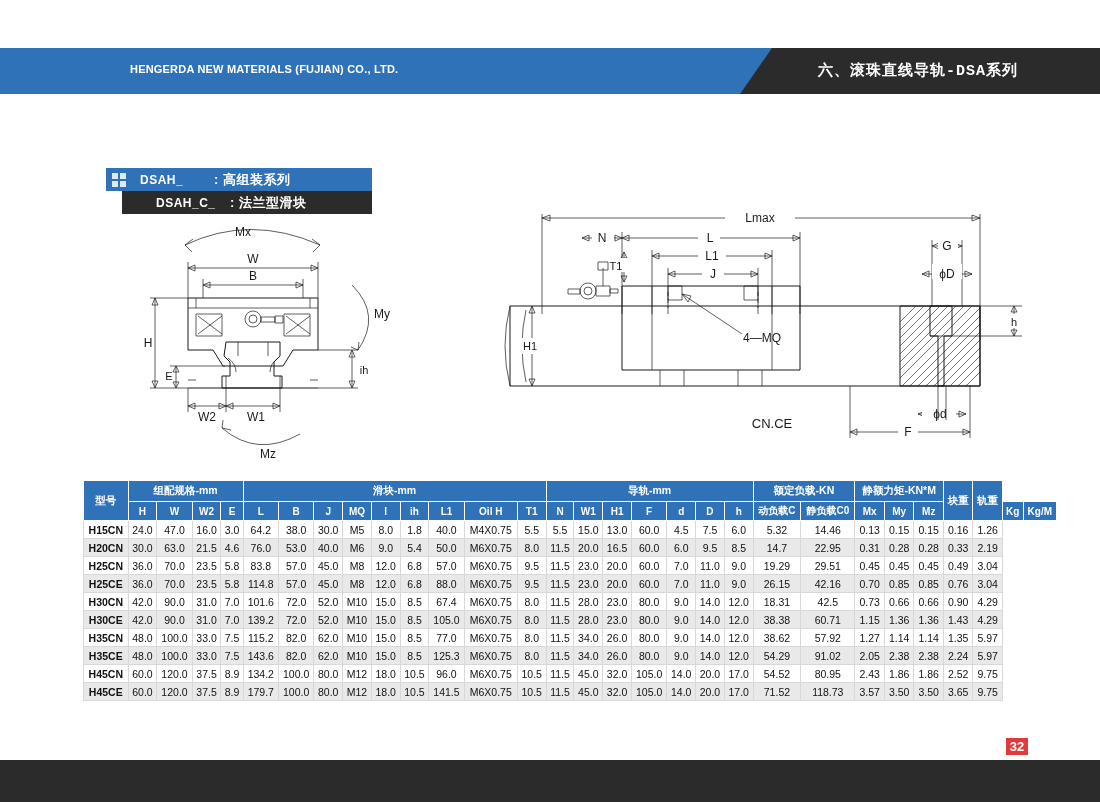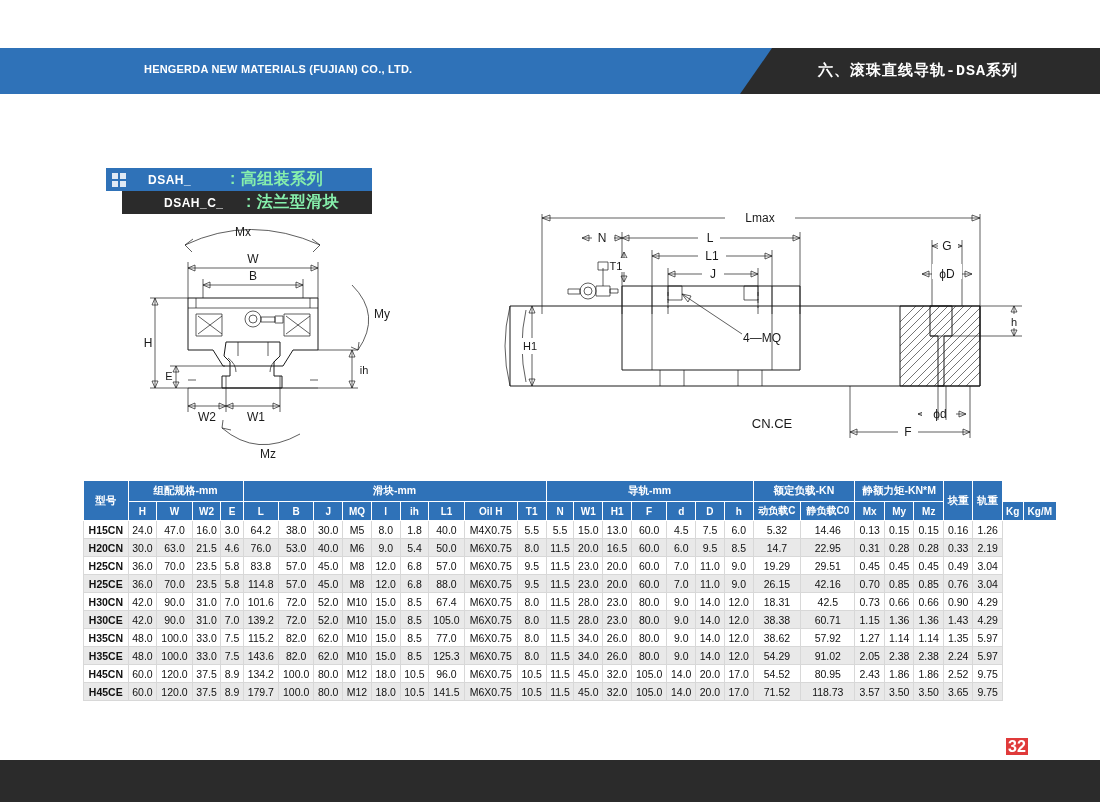--- a/index.html
+++ b/index.html
@@ -3,32 +3,32 @@
 <meta charset="utf-8">
 <style>
   html,body{margin:0;padding:0;}
   body{width:1100px;height:802px;background:#ffffff;font-family:"Liberation Sans",sans-serif;overflow:hidden;position:relative;}
 
   
   .header{position:absolute;left:0;top:48px;width:1100px;height:46px;}
   .header-blue{position:absolute;left:0;top:0;width:800px;height:46px;background:#2f72b8;}
   .header-dark{position:absolute;left:0;top:0;width:1100px;height:46px;background:#2b2b2b;
       clip-path:polygon(772px 0,1100px 0,1100px 46px,740px 46px);}
-  .company{position:absolute;left:100px;top:15px;font-size:11px;font-weight:bold;color:#ffffff;letter-spacing:.2px;padding-left:44px;}
+  .company{position:absolute;left:86px;top:15px;font-size:11px;font-weight:bold;color:#ffffff;letter-spacing:.2px;padding-left:44px;}
   .section-title{position:absolute;right:82px;top:13px;font-size:15px;font-weight:bold;color:#ffffff;letter-spacing:1px;font-family:Liberation Mono, monospace;}
 
   
   .legend{position:absolute;left:106px;top:168px;width:266px;}
-  .legend-row{height:23px;display:flex;align-items:center;position:relative;gap:8px;}
+  .legend-row{height:23px;display:flex;align-items:center;position:relative;}
   .legend-row.blue{background:#2f72b8;}
   .legend-row.dark{background:#2b2b2b;margin-left:16px;}
   .legend-swatch{width:26px;height:23px;position:relative;flex:0 0 26px;}
   .legend-swatch .sq{position:absolute;width:6px;height:6px;background:#ffffff;opacity:.85;}
   .legend-code{color:#fff;font-size:12px;font-weight:bold;width:74px;margin-left:8px;letter-spacing:.5px;}
-  .legend-desc{color:#86efac;font-size:16px;font-weight:bold;letter-spacing:.5px;}
+  .legend-desc{color:#ffffff;font-size:13px;font-weight:bold;letter-spacing:.5px;}
 
   
   .drawings{position:absolute;left:0;top:190px;width:1100px;height:290px;}
   svg.dw{position:absolute;left:0;top:0;}
   .ln{stroke:#1a1a1a;fill:none;stroke-width:1;}
   .ln-thin{stroke:#1a1a1a;fill:none;stroke-width:.7;}
   .ln-hid{stroke:#1a1a1a;fill:none;stroke-width:.7;stroke-dasharray:4 3;}
   .dimtxt{font-family:"Liberation Sans",sans-serif;font-size:12px;fill:#1a1a1a;}
   .dimtxt.sm{font-size:11px;}
   .hatch{fill:none;stroke:#1a1a1a;stroke-width:.6;}
@@ -38,21 +38,21 @@
   table{border-collapse:collapse;width:974px;font-size:10px;}
   th,td{border:1px solid #ffffff;text-align:center;white-space:nowrap;}
   thead th{background:#2f72b8;color:#ffffff;font-weight:bold;padding:3px 2px;font-size:10.5px;}
   thead tr.sub th{font-size:10px;padding:2px 2px;}
   tbody td{border:1px solid #d8d8d8;color:#111;padding:2.5px 2px;background:#ffffff;font-size:10.5px;}
   tbody tr.alt td{background:#e9e9e9;}
   tbody td.model{font-weight:bold;}
 
   
   .footer{position:absolute;left:0;top:760px;width:1100px;height:42px;background:#2b2b2b;}
-  .pagenum{position:absolute;right:72px;top:738px;width:22px;height:17px;background:#e03a3a;color:#fff;font-size:16px;font-weight:bold;display:flex;align-items:center;justify-content:center;}
+  .pagenum{position:absolute;right:72px;top:738px;width:22px;height:17px;background:#e03a3a;color:#fff;font-size:13px;font-weight:bold;display:flex;align-items:center;justify-content:center;}
   .topbar{position:absolute;left:0;top:0;width:1100px;height:48px;background:#ffffff;}
 </style>
 </head>
 <body>
 
 <div class="topbar"></div>
 
 <div class="header">
   <div class="header-blue"></div>
   <div class="header-dark"></div>

